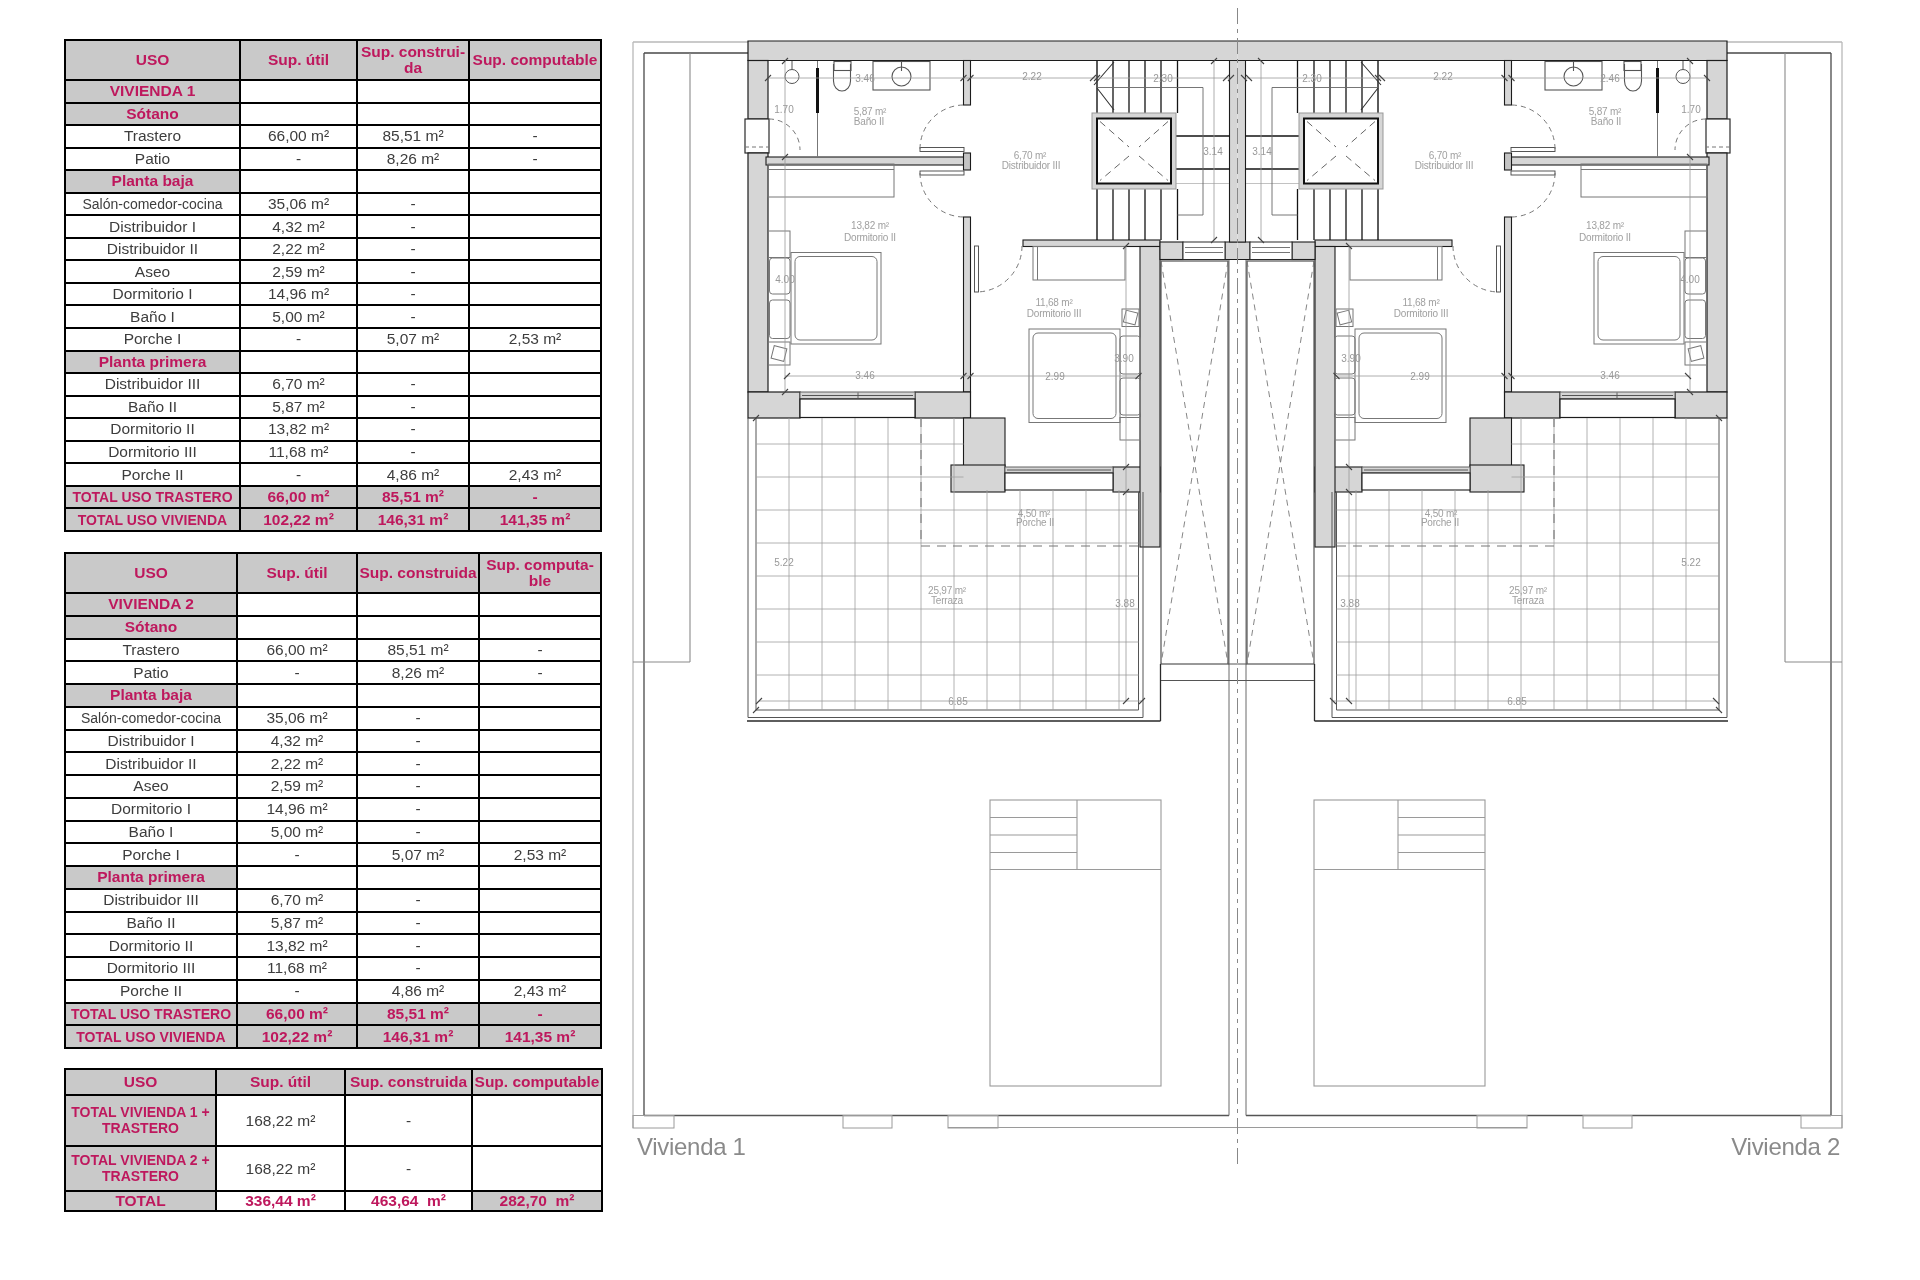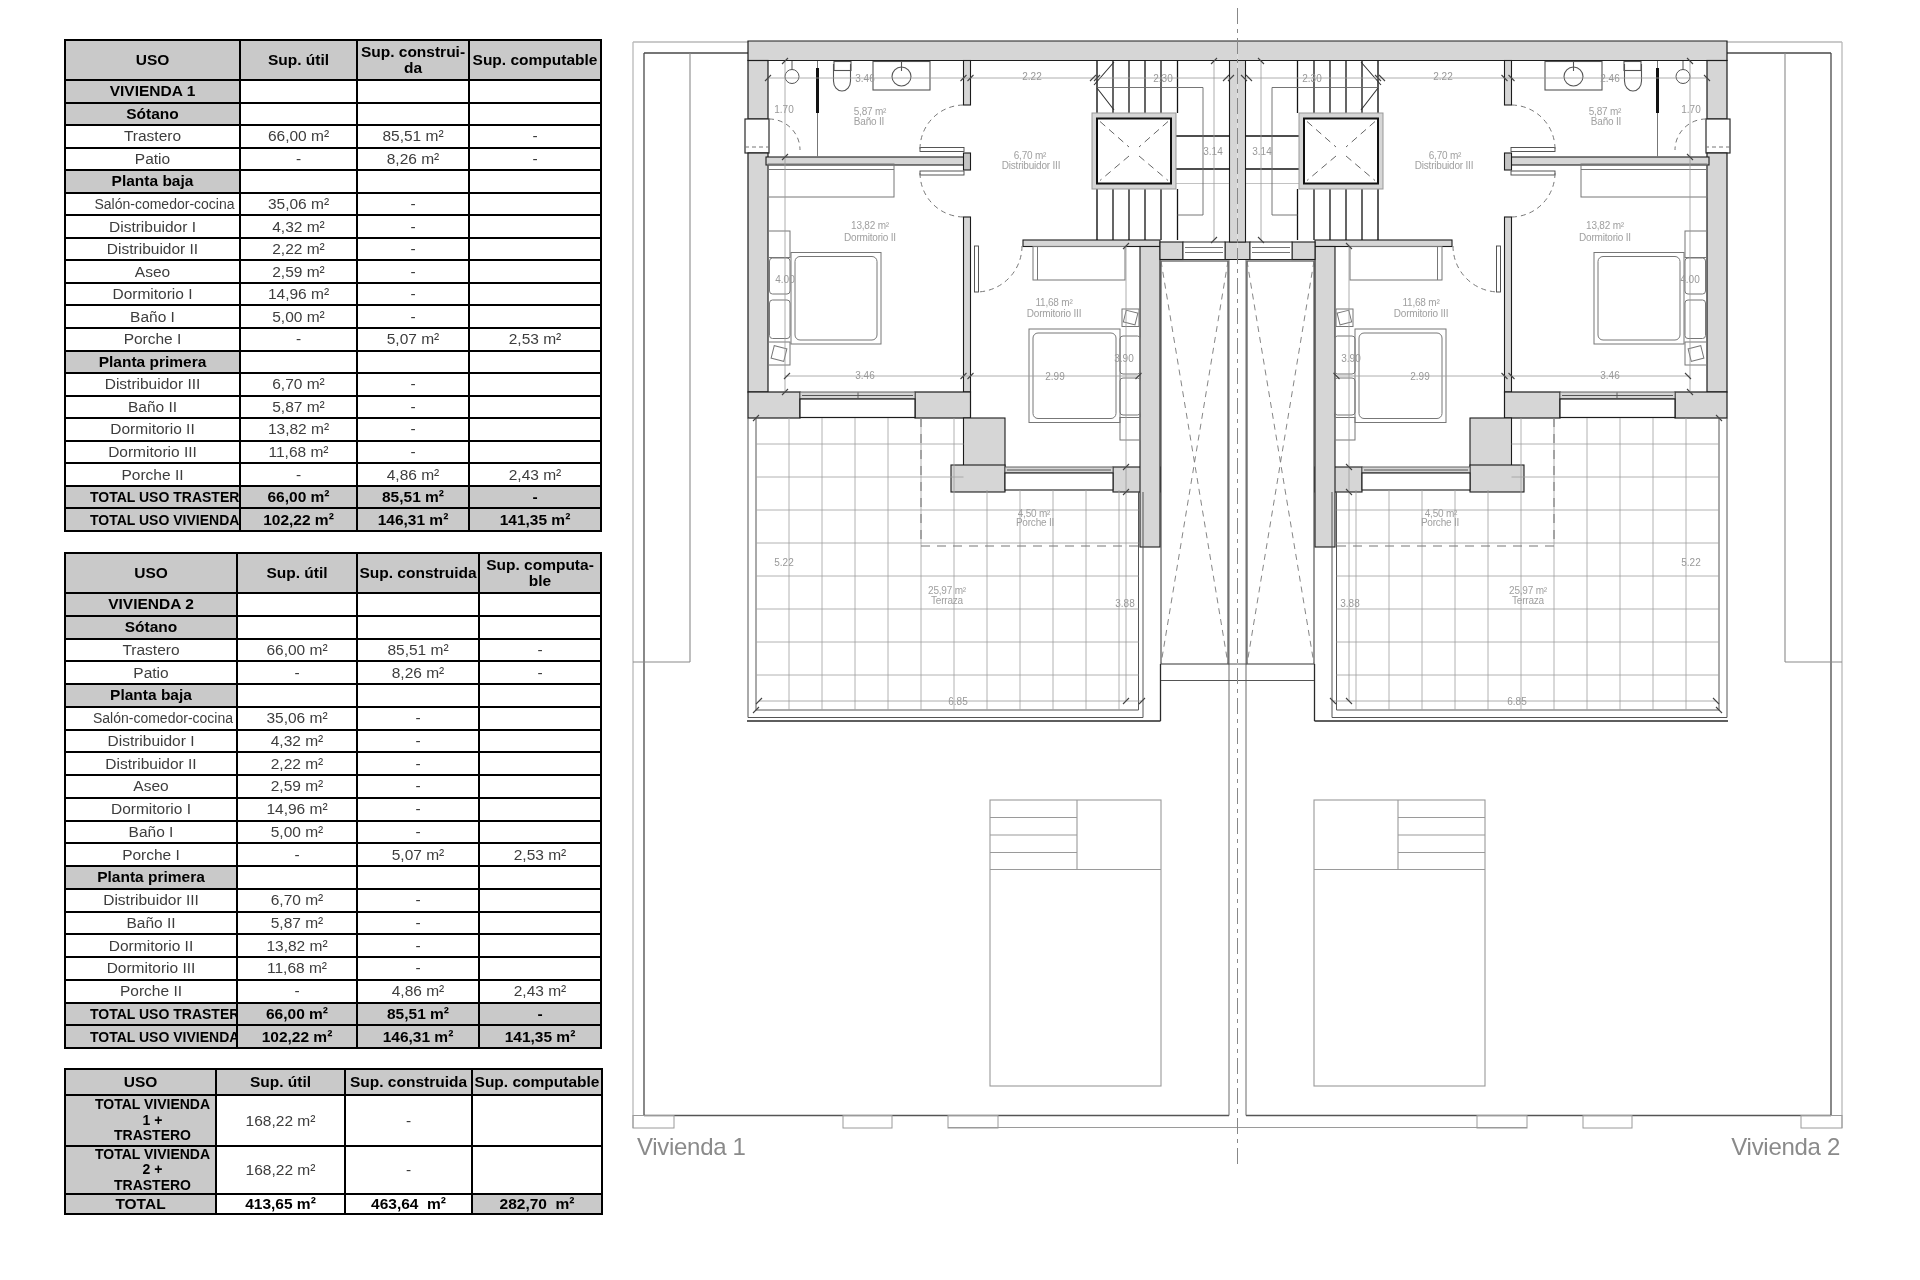--- a/index.html
+++ b/index.html
@@ -1,21 +1,21 @@
 <!DOCTYPE html>
 <html><head>
 <meta charset="utf-8">
 <style>
   html,body{margin:0;padding:0;background:#ffffff;width:1920px;height:1280px;overflow:hidden;}
   body{font-family:"Liberation Sans", sans-serif;position:relative;}
   table{border-collapse:collapse;table-layout:fixed;position:absolute;}
   td{border:2.6px solid #000;text-align:center;vertical-align:middle;font-size:15.5px;color:#3d3d3d;padding:0;overflow:hidden;white-space:nowrap;}
   td.g{background:#c9c9c9;}
-  td.b{font-weight:bold;color:#000000;}
-  td.s{font-size:14px;padding-left:24px;}
+  td.b{font-weight:bold;color:#be185d;}
+  td.s{font-size:14px;}
   #svgplan{position:absolute;left:0;top:0;}
 </style>
 </head>
 <body>
 
 <table id="t1" style="left:64px;top:39px;width:536px;">
 <colgroup>
       <col style="width:175px">
       <col style="width:117px">
       <col style="width:112px">
@@ -309,21 +309,21 @@
         <td></td>
       </tr>
 <tr style="height:45px">
         <td class="g b s" style="white-space:normal;line-height:1.1">TOTAL VIVIENDA 2 +<br>TRASTERO</td>
         <td>168,22 m²</td>
         <td>-</td>
         <td></td>
       </tr>
 <tr style="height:16px">
         <td class="g b">TOTAL</td>
-        <td class="b">413,65 m²</td>
+        <td class="b">336,44 m²</td>
         <td class="b">463,64&nbsp; m²</td>
         <td class="g b">282,70&nbsp; m²</td>
       </tr>
 </tbody>
   </table>
 
 <svg id="svgplan" width="1920" height="1280" viewBox="0 0 1920 1280">
 <defs>
 <g id="half">
 

